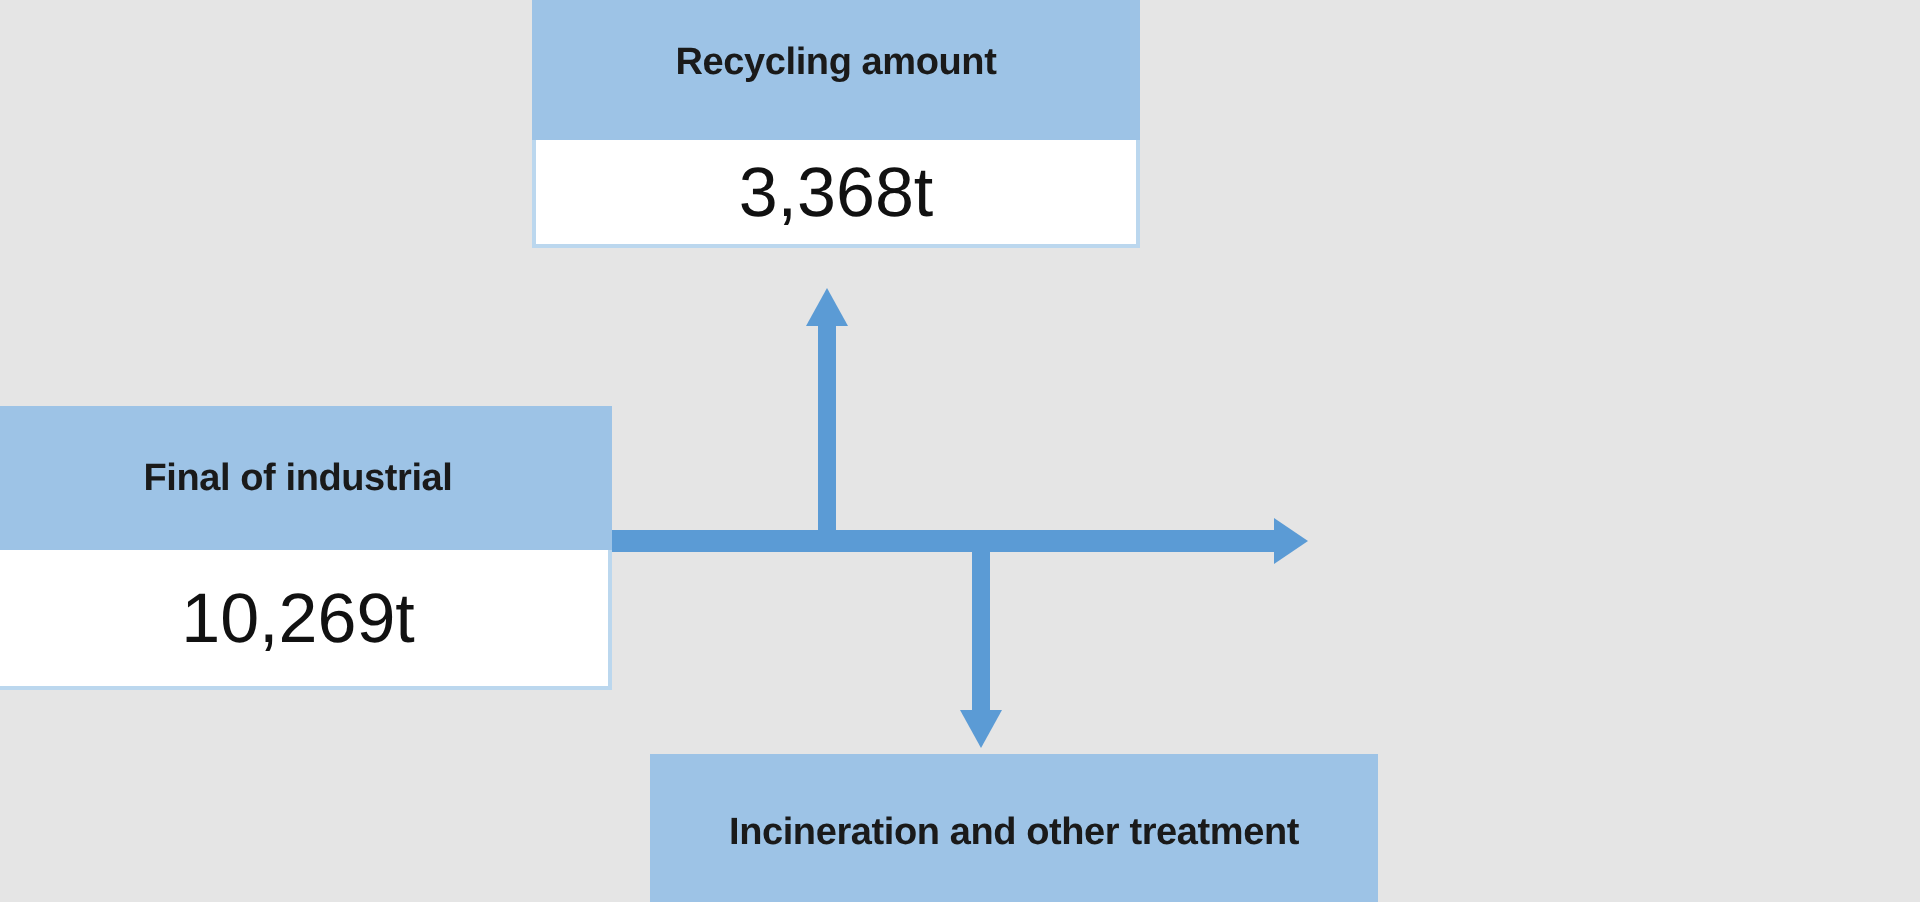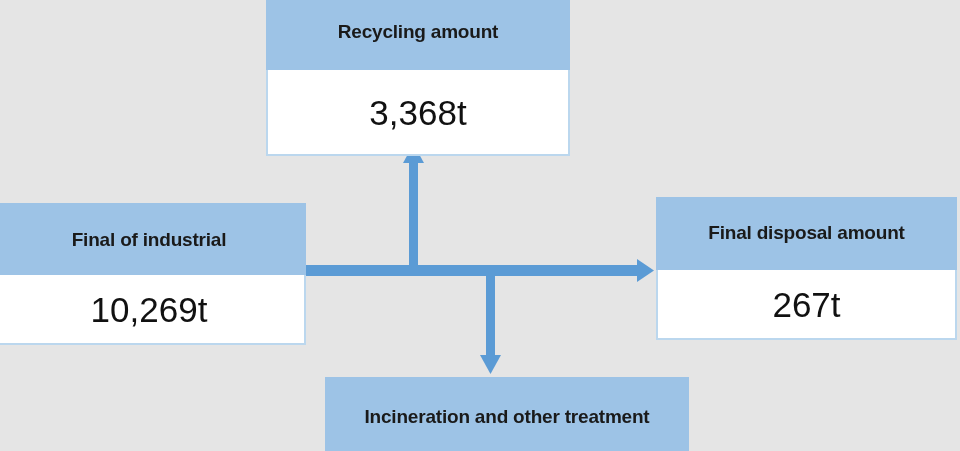--- a/index.html
+++ b/index.html
@@ -61,21 +61,21 @@
     align-items: center;
     justify-content: center;
     text-align: center;
     box-sizing: border-box;
     padding: 0 8px;
   }
 
   
   #node-recycling      { left: 266px; top: -6px;  width: 304px; }
   #node-recycling .node-header { height: 76px; }
-  #node-recycling .node-value  { height: 86px; }
+  #node-recycling .node-value  { height: 54px; }
 
   #node-source         { left: -8px;  top: 203px; width: 314px; }
   #node-source .node-header { height: 72px; padding-top: 2px; }
   #node-source .node-value  { height: 70px; }
 
   #node-final          { left: 656px; top: 197px; width: 301px; }
   #node-final .node-header { height: 73px; }
   #node-final .node-value  { height: 70px; }
 
   #node-incineration   { left: 325px; top: 377px; width: 364px; height: 80px; }
@@ -120,20 +120,16 @@
 
   <div class="node" id="node-source">
     <div class="node-header">
       <span>
         <span>Final of industrial</span><br>
       </span>
     </div>
     <div class="node-value">10,269t</div>
   </div>
 
-  <div class="node" id="node-final">
-    <div class="node-header">Final disposal amount</div>
-    <div class="node-value">267t</div>
-  </div>
 
   <div class="node node-solid" id="node-incineration">Incineration and other treatment</div>
 
 </div>
 
 </body></html>

